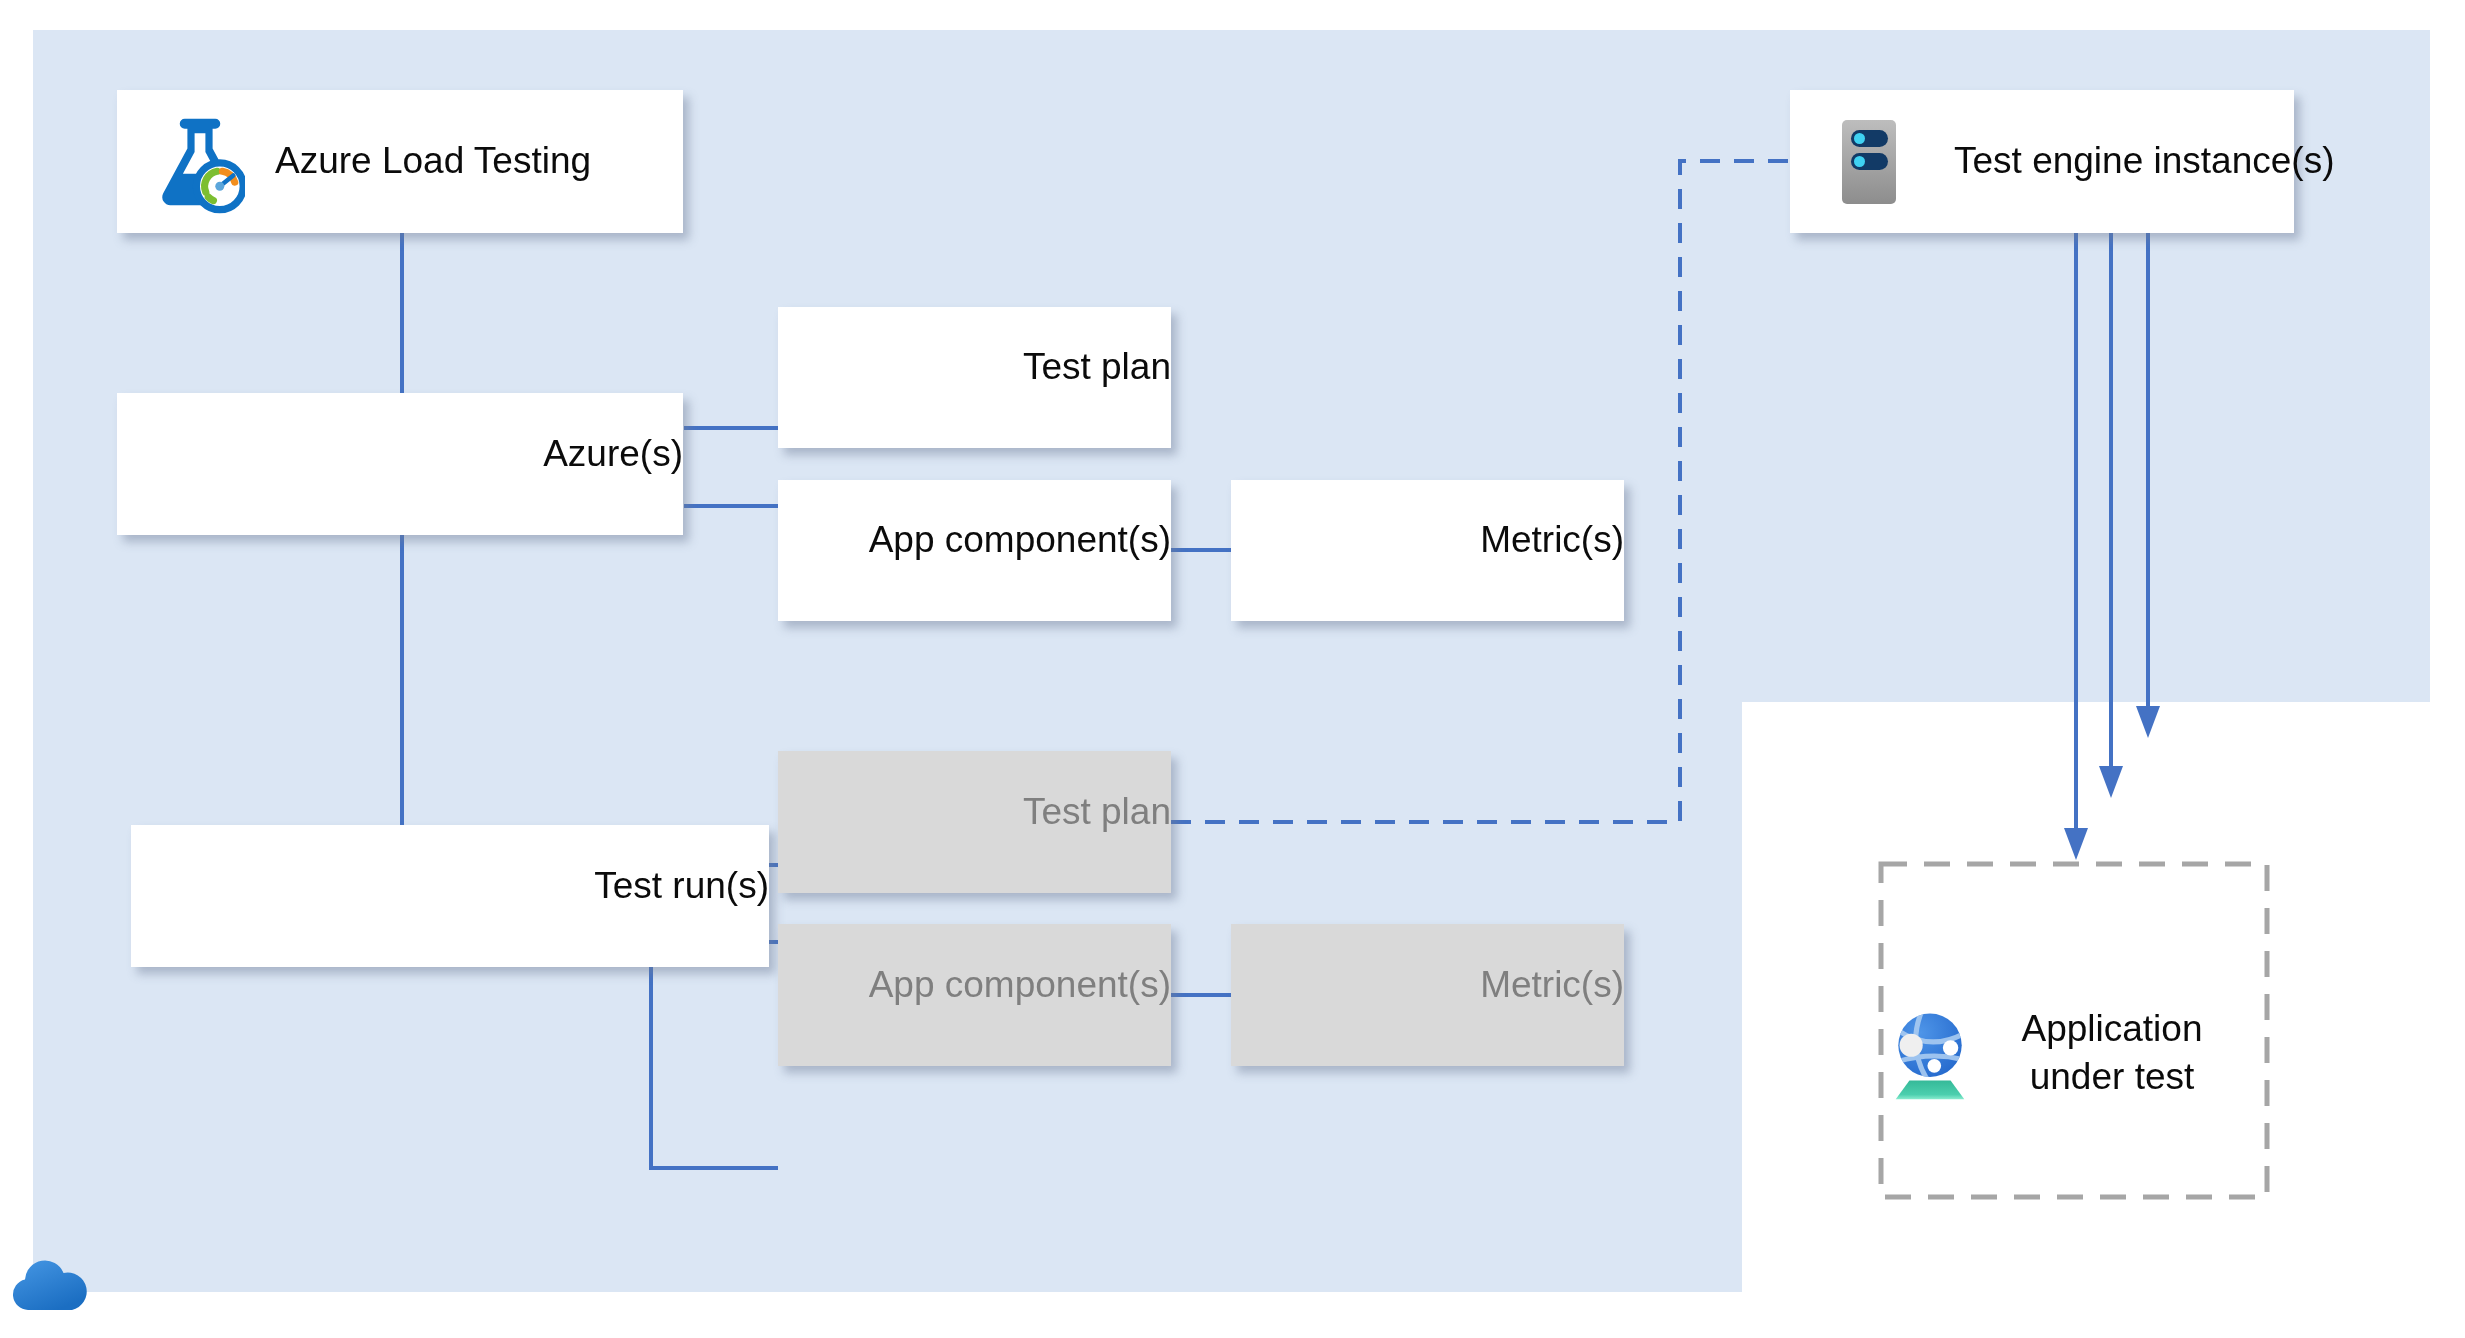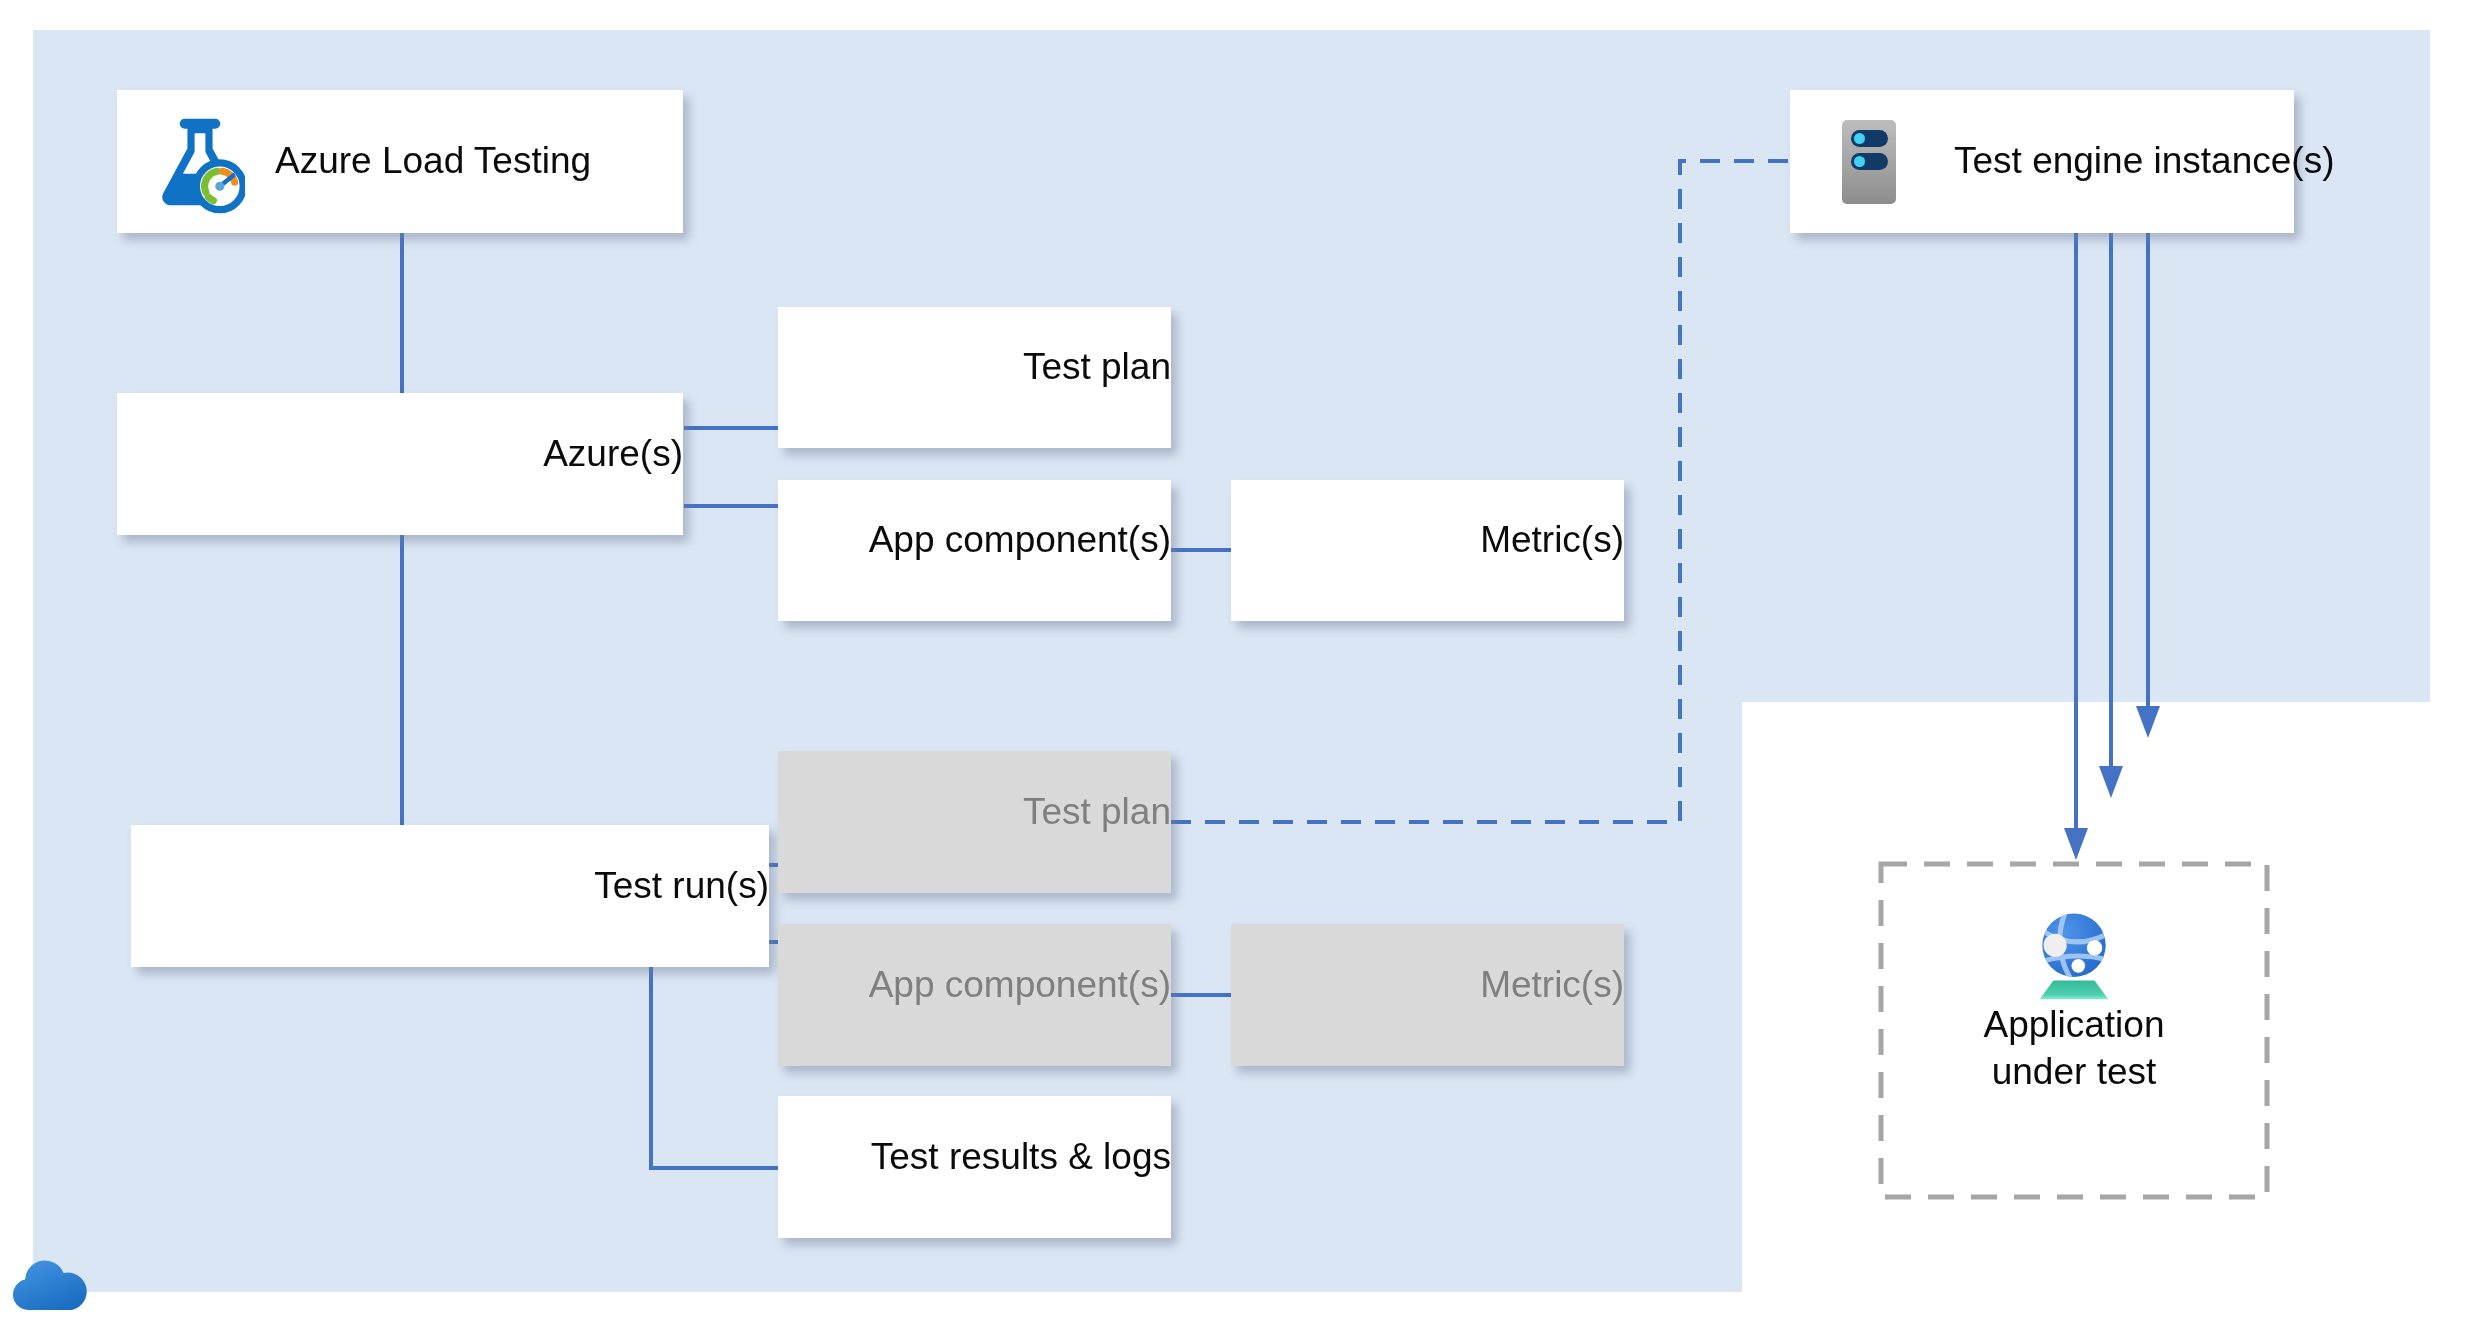--- a/index.html
+++ b/index.html
@@ -41,21 +41,21 @@
   .n-metrics {left:1231px;top:480px;width:393px;height:141px;}
   .n-runtestplan{left:778px;top:751px;width:393px;height:142px;}
   .n-runappcomp {left:778px;top:924px;width:393px;height:142px;}
   .n-runmetrics {left:1231px;top:924px;width:393px;height:142px;}
   .n-results {left:778px;top:1096px;width:393px;height:142px;}
   .flask-wrap{width:90px;height:105px;flex:0 0 auto;margin-top:10px;}
   .server-wrap{width:54px;height:84px;flex:0 0 auto;}
   
   .app-box{
     position:absolute;left:1878px;top:861px;width:392px;height:339px;
-    display:flex;flex-direction:column;align-items:center;
+    display:flex;flex-direction:row;align-items:center;
     padding-top:44px;box-sizing:border-box;
   }
   .app-box .border-svg{position:absolute;left:0;top:0;width:100%;height:100%;}
   .app-label{
     font-size:37px;line-height:1.28;text-align:center;
     max-width:260px;color:#0b0b0b;
   }
   .globe-wrap{width:104px;height:96px;}
   .cloud-wrap{position:absolute;left:10px;top:1254px;width:80px;height:58px;}
 </style>
@@ -138,23 +138,20 @@
   </div>
   <div class="node disabled n-runtestplan">
     <div class="lbl">Test plan</div>
   </div>
   <div class="node disabled n-runappcomp">
     <div class="lbl">App component(s)</div>
   </div>
   <div class="node disabled n-runmetrics">
     <div class="lbl">Metric(s)</div>
   </div>
-  <div class="node n-results">
-    <div class="lbl">Test results &amp; logs</div>
-  </div>
 
   <div class="app-box">
     <svg class="border-svg" viewBox="0 0 392 339" preserveAspectRatio="none" xmlns="http://www.w3.org/2000/svg">
       <rect x="3" y="3" width="386" height="333" fill="none" stroke="#a6a6a6" stroke-width="5" stroke-dasharray="26 17"></rect>
     </svg>
     <svg class="globe-wrap" viewBox="0 0 120 112" xmlns="http://www.w3.org/2000/svg">
       <defs>
         <linearGradient id="baseg" x1="0" y1="0" x2="0" y2="1">
           <stop offset="0" stop-color="#35b998"></stop>
             <stop offset="0.75" stop-color="#4ccfae"></stop>

